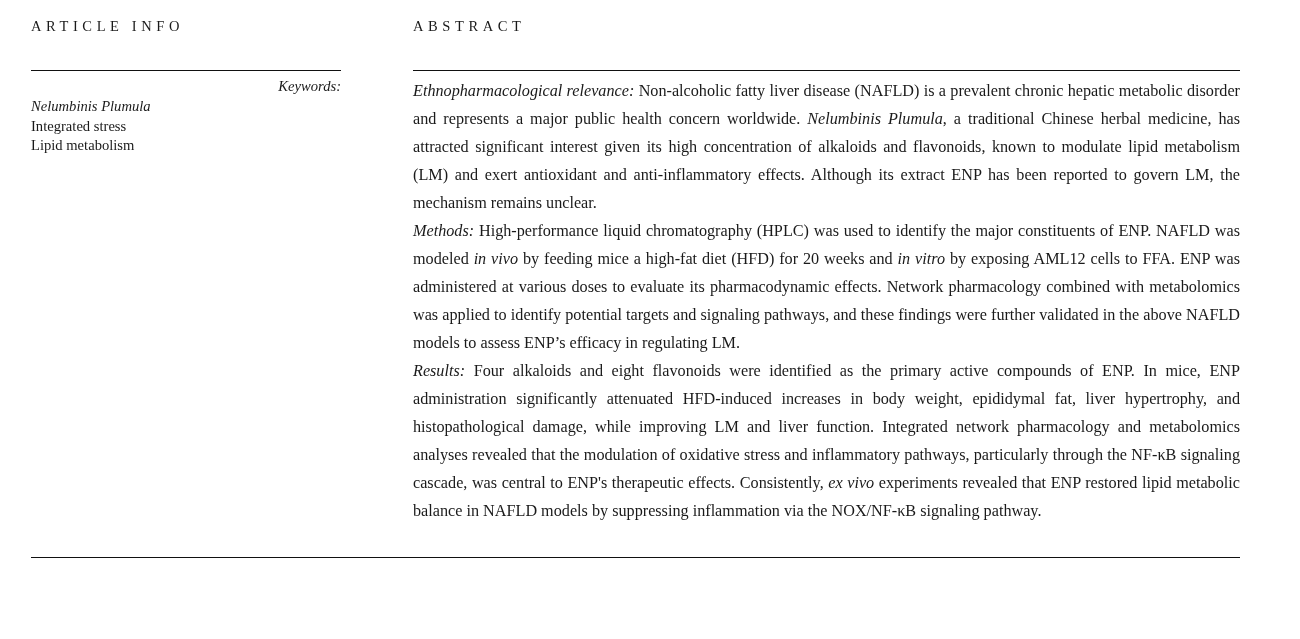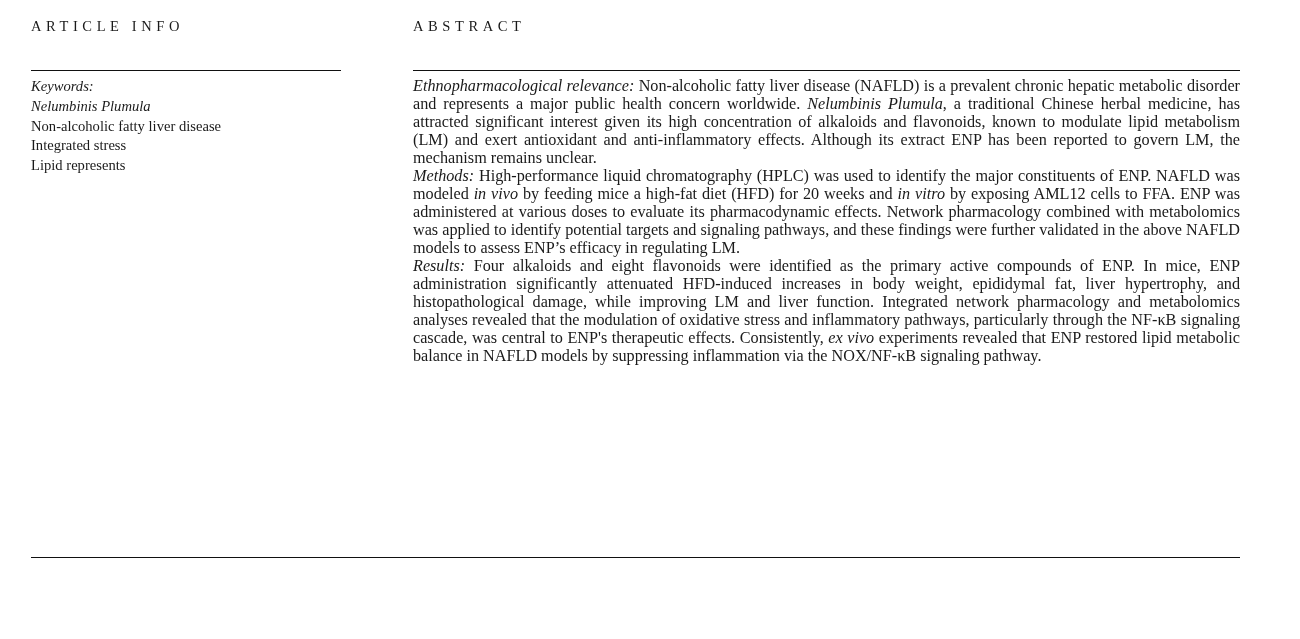--- a/index.html
+++ b/index.html
@@ -38,51 +38,50 @@
 
     .keywords {
       position: absolute;
       left: 31px;
       top: 77px;
       width: 310px;
       font-size: 14.6px;
       line-height: 19.8px;
     }
     .keywords div { white-space: nowrap; }
-    .keywords .kw-label { font-style: italic; }
+    .keywords .kw-label { font-style: italic; text-align: right; }
     .keywords .kw-italic { font-style: italic; }
 
     .abstract {
       position: absolute;
       left: 413px;
       top: 77px;
       width: 827px;
       font-size: 16.2px;
-      line-height: 18px;
+      line-height: 28px;
       text-align: justify;
       hyphens: manual;
     }
     .abstract p {
       margin: 0;
     }
     .abstract .label { font-style: italic; }
     .abstract em { font-style: italic; }
   </style>
 </head>
 <body>
 
 <h2 id="article-info-heading" class="section-heading">ARTICLE INFO</h2>
 <div id="info-rule" class="rule"></div>
 
 <div class="keywords">
   <div class="kw-label">Keywords:</div>
   <div class="kw-item kw-italic">Nelumbinis Plumula</div>
-  <div class="kw-item">Non-alcoholic fatty liver disease</div>
   <div class="kw-item">Integrated stress</div>
-  <div class="kw-item">Lipid represents</div>
+  <div class="kw-item">Lipid metabolism</div>
 </div>
 
 <h2 id="abstract-heading" class="section-heading">ABSTRACT</h2>
 <div id="abstract-rule" class="rule"></div>
 
 <div class="abstract" id="abstract-body">
   <p><span class="label">Ethnopharmacological relevance:</span><span> Non-alcoholic fatty liver disease (NAFLD) is a prevalent chronic hepatic meta­bolic disorder and represents a major public health concern worldwide. </span><em>Nelumbinis Plumula</em><span>, a traditional Chinese herbal medicine, has attracted significant interest given its high concentration of alkaloids and flavonoids, known to modulate lipid metabolism (LM) and exert antioxidant and anti-inflammatory effects. Although its extract ENP has been reported to govern LM, the mechanism remains unclear.</span></p>
   <p><span class="label">Methods:</span><span> High-performance liquid chromatography (HPLC) was used to identify the major constituents of ENP. NAFLD was modeled </span><em>in vivo</em><span> by feeding mice a high-fat diet (HFD) for 20 weeks and </span><em>in vitro</em><span> by exposing AML12 cells to FFA. ENP was administered at various doses to evaluate its pharmacodynamic effects. Network phar­macology combined with metabolomics was applied to identify potential targets and signaling pathways, and these findings were further validated in the above NAFLD models to assess ENP’s efficacy in regulating LM.</span></p>
   <p><span class="label">Results:</span><span> Four alkaloids and eight flavonoids were identified as the primary active compounds of ENP. In mice, ENP administration significantly attenuated HFD-induced increases in body weight, epididymal fat, liver hy­pertrophy, and histopathological damage, while improving LM and liver function. Integrated network phar­macology and metabolomics analyses revealed that the modulation of oxidative stress and inflammatory pathways, particularly through the NF-κB signaling cascade, was central to ENP's therapeutic effects. Consis­tently, </span><em>ex vivo</em><span> experiments revealed that ENP restored lipid metabolic balance in NAFLD models by suppressing inflammation via the NOX/NF-κB signaling pathway.</span></p>
 </div>

